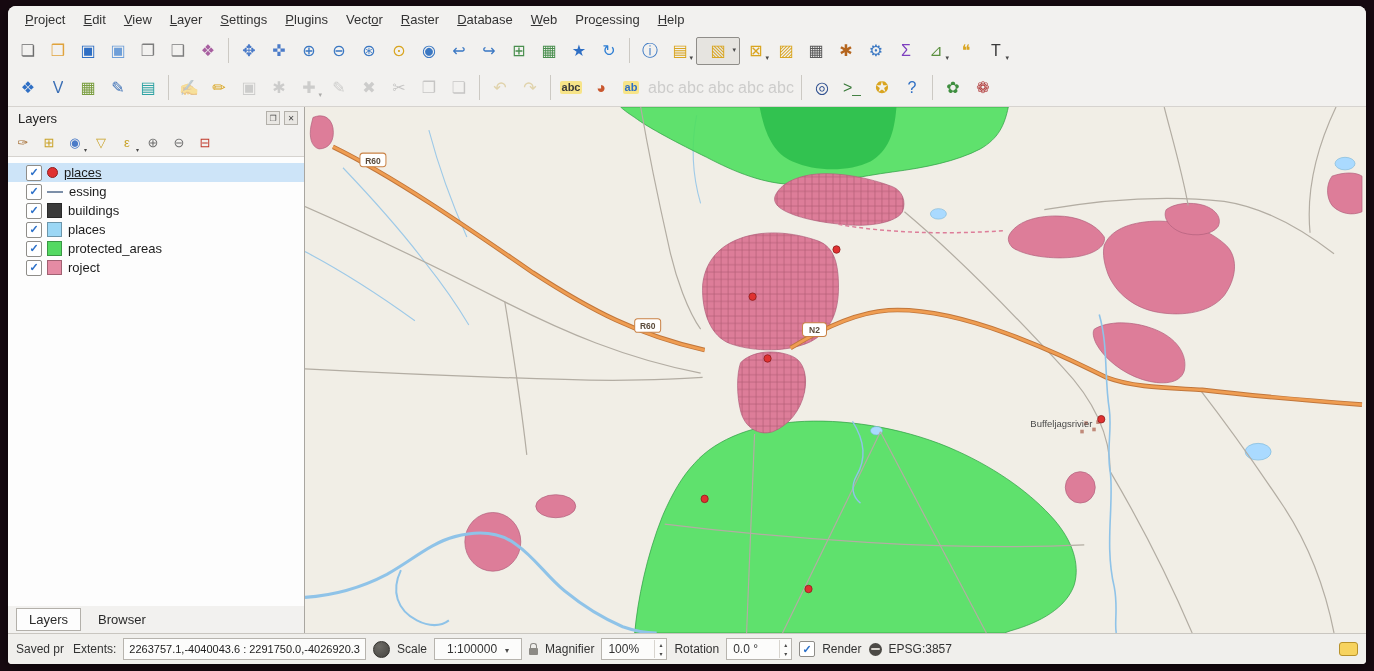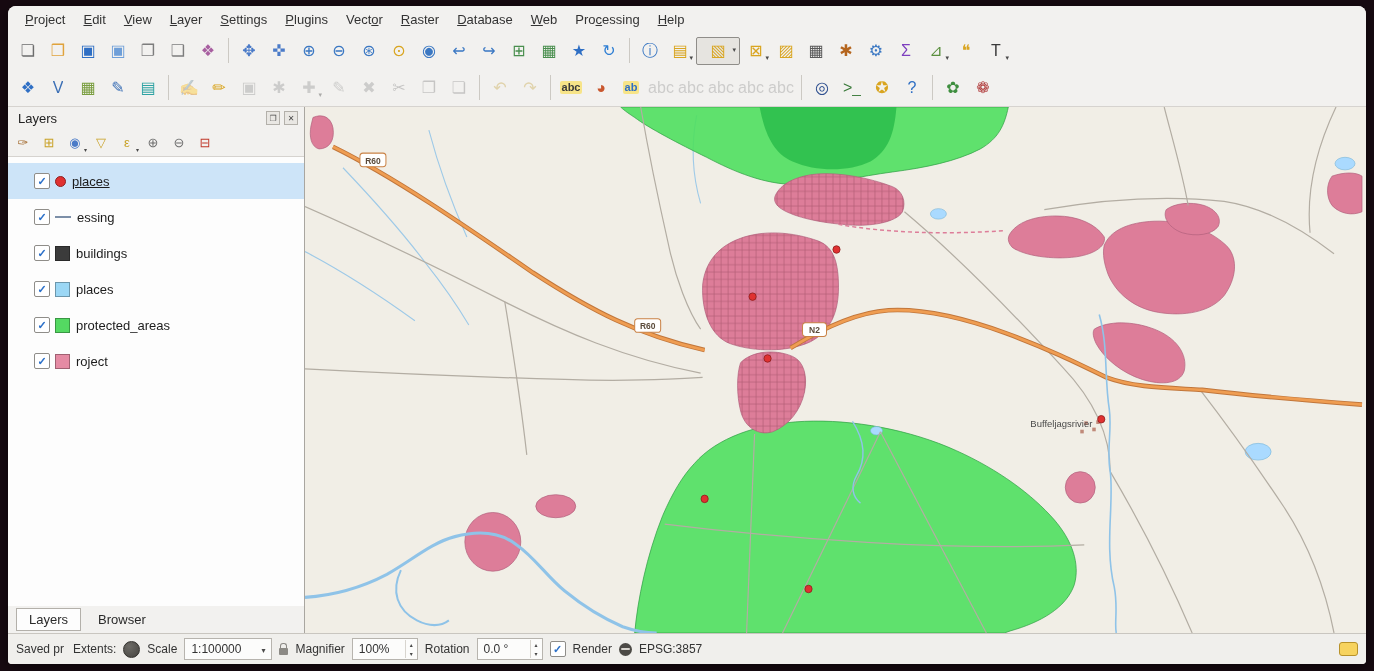--- a/index.html
+++ b/index.html
@@ -47,21 +47,21 @@
     background:#e9e7e3;border:1px solid #b3b0aa;padding:0;color:#4a4a4a;}
   .phbtn.float::after{content:"❐";font-size:8px;}
   .phbtn.close::after{content:"✕";font-size:8px;}
   .panel-toolbar{height:27px;display:flex;align-items:center;gap:4px;padding:0 4px;
     border-bottom:1px solid #d6d3cf;}
   .ptbtn{width:22px;height:22px;display:flex;align-items:center;justify-content:center;position:relative;
     background:transparent;border:none;padding:0;}
   .ptbtn .tglyph{font-size:13px;line-height:1;}
   .ptbtn .dd::after{content:"▾";font-size:6px;color:#4a4a4a;position:absolute;right:-1px;bottom:1px;}
   .layer-tree{flex:1;background:#fdfdfd;padding-top:6px;overflow:hidden;}
-  .layer-row{height:36px;display:flex;align-items:center;padding-left:12px;font-size:13px;color:#1c1c1c;}
+  .layer-row{height:19px;display:flex;align-items:center;padding-left:4px;font-size:13px;color:#1c1c1c;}
   .layer-row.selected{background:#cde4f8;}
   .expander{width:14px;text-align:center;color:#555;}
   .expander.has::after{content:"▸";font-size:10px;}
   .lcheck{width:14px;height:14px;flex:0 0 auto;background:#fff;border:1px solid #8f8d89;border-radius:2px;
     margin-right:5px;display:flex;align-items:center;justify-content:center;}
   .lcheck::after{content:"✓";font-size:11px;font-weight:bold;color:#2d71c9;line-height:1;}
   .licon{margin-right:6px;flex:0 0 auto;}
   .licon.point{width:9px;height:9px;border-radius:50%;border:1px solid #8f2020;}
   .licon.line{width:16px;height:2px;}
   .licon.fill{width:13px;height:13px;border:1px solid rgba(0,0,0,.3);}
@@ -87,21 +87,21 @@
   .locate input{border:none;background:transparent;outline:none;font-size:12px;color:#444;width:215px;
     font-family:"Liberation Sans",sans-serif;}
   .locate input::placeholder{color:#9a978f;}
   .sb-msg{white-space:nowrap;overflow:hidden;width:50px;flex:0 0 auto;}
   .sb-label{white-space:nowrap;}
   .extent-box{height:20px;border:1px solid #b7b4ae;background:#fcfcfb;display:flex;align-items:center;
     padding:0 5px;font-size:11px;white-space:nowrap;color:#222;}
   .round-btn{width:17px;height:17px;border-radius:50%;background:radial-gradient(circle at 35% 30%,#6d6b66,#45433f);
     border:1px solid #33312d;padding:0;flex:0 0 auto;}
   .combo{height:20px;border:1px solid #b7b4ae;background:#fcfcfb;display:flex;align-items:center;
-    gap:20px;padding:0 6px;}
+    gap:8px;padding:0 12px;}
   .combo .arrow::after{content:"▾";font-size:8px;color:#4a4a4a;}
   .spin{height:20px;border:1px solid #b7b4ae;background:#fcfcfb;display:flex;align-items:center;padding-left:6px;}
   .spin .val{min-width:42px;}
   .spin .arrows{display:flex;flex-direction:column;border-left:1px solid #d8d5cf;margin-left:4px;}
   .spin .arrows button{border:none;background:transparent;padding:0 4px;height:9px;display:flex;
     align-items:center;justify-content:center;}
   .spin .arrows .up::after{content:"▴";font-size:6px;color:#4a4a4a;}
   .spin .arrows .down::after{content:"▾";font-size:6px;color:#4a4a4a;}
   .lock-icon{width:9px;height:7px;background:#8c8a85;border-radius:1px;position:relative;margin-top:4px;flex:0 0 auto;}
   .lock-icon::before{content:"";position:absolute;left:1px;top:-5px;width:5px;height:5px;
@@ -563,20 +563,21 @@
         </g>
 
         <text x="726" y="305" font-size="9.5" fill="#4a4a4a">Buffeljagsrivier</text>
       </svg>
     </div>
   </div>
 
   <div class="statusbar">
     <span class="sb-msg">Saved pr</span>
     <span class="sb-label">Extents:</span>
+    <div class="extent-box">2263757.1,-4040043.6 : 2291750.0,-4026920.3</div>
     <button class="round-btn"></button>
     <span class="sb-label">Scale</span>
     <div class="combo">
       <span>1:100000</span>
       <span class="arrow"></span>
     </div>
     <span class="lock-icon"></span>
     <span class="sb-label">Magnifier</span>
     <div class="spin">
       <span class="val">100%</span>

